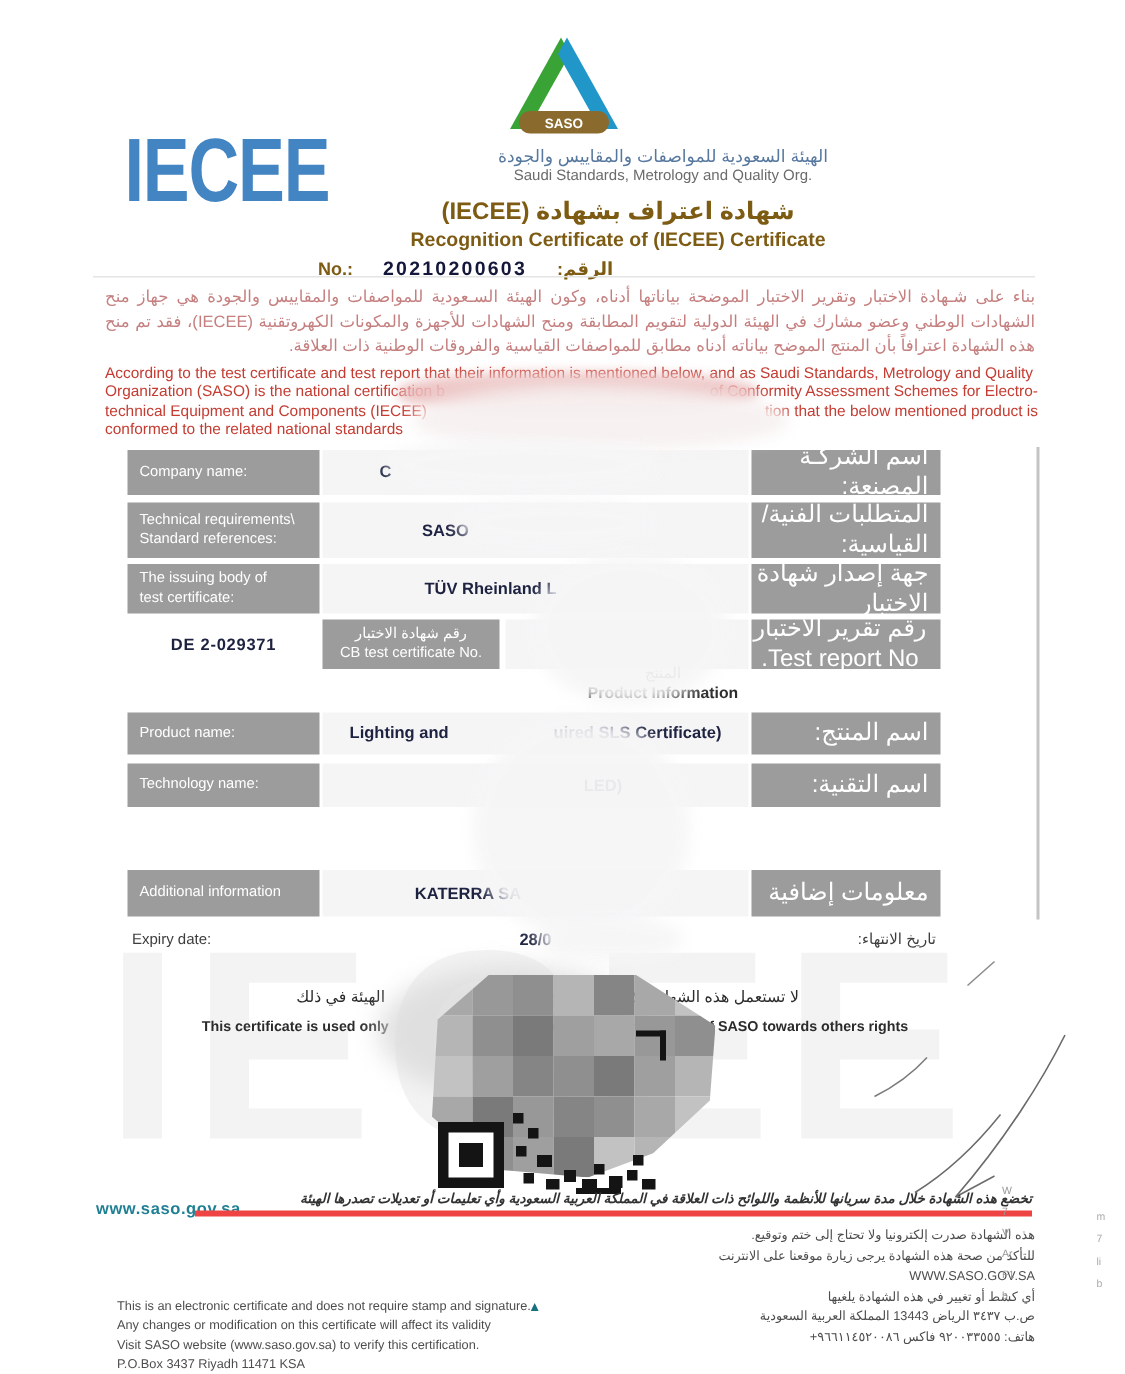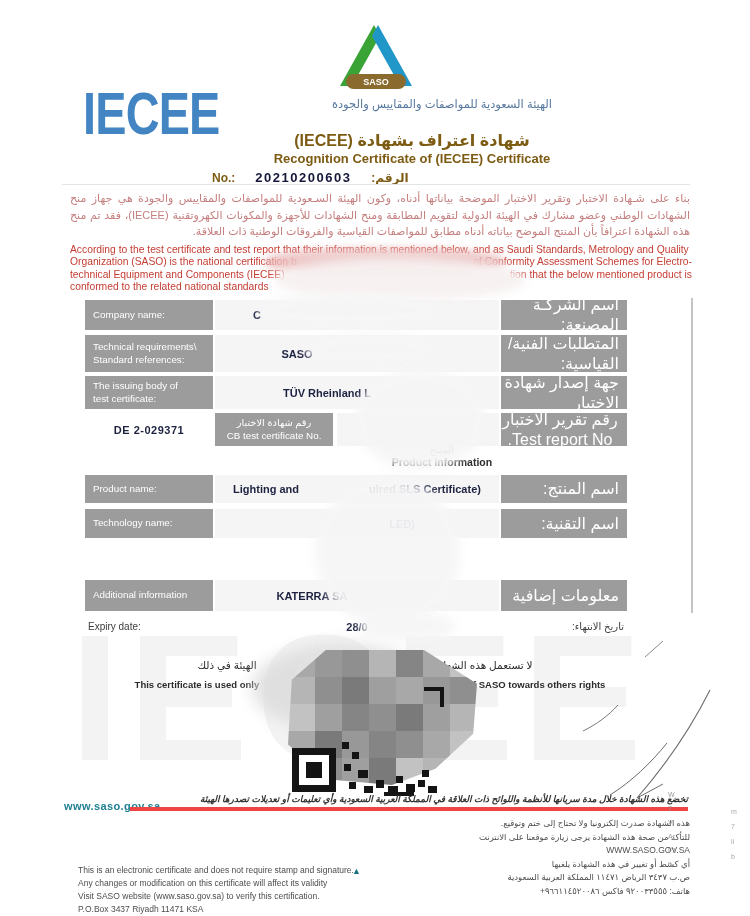--- a/index.html
+++ b/index.html
@@ -122,20 +122,21 @@
       <path d="M39 22 L58 56 L20 56 Z" fill="#ffffff"></path>
       <rect x="9" y="52" width="60" height="15" rx="7.5" fill="#8a6b2d"></rect>
       <text x="39" y="63" text-anchor="middle" font-size="9" font-weight="bold" fill="#ffffff" font-family="Liberation Sans, sans-serif">SASO</text>
     </svg>
   </div>
 
   <div class="brand">IECEE</div>
 
   <div class="org-block">
     <div class="org-ar">الهيئة السعودية للمواصفات والمقاييس والجودة</div>
+    <div class="org-en">Saudi Standards, Metrology and Quality Org.</div>
   </div>
 
   <div class="title-block">
     <div class="title-ar">شهادة اعتراف بشهادة (IECEE)</div>
     <div class="title-en">Recognition Certificate of (IECEE) Certificate</div>
     <div class="no-line">
       <span class="no-en">No.:</span>
       <span class="cert-no">20210200603</span>
       <span class="no-ar">الرقم:</span>
     </div>
@@ -333,21 +334,21 @@
     <div>Visit SASO website (www.saso.gov.sa) to verify this certification.</div>
     <div>P.O.Box 3437 Riyadh 11471 KSA</div>
     <div>Tel. 920033555 Fax: +966114520086</div>
   </div>
 
   <div class="foot-ar">
     <div>هذه الشهادة صدرت إلكترونيا ولا تحتاج إلى ختم وتوقيع.</div>
     <div>للتأكد من صحة هذه الشهادة يرجى زيارة موقعنا على الانترنت</div>
     <div>WWW.SASO.GOV.SA</div>
     <div>أي كشط أو تغيير في هذه الشهادة يلغيها</div>
-    <div>ص.ب ٣٤٣٧ الرياض ١١٤٧١ المملكة العربية السعودية</div>
+    <div>ص.ب ٣٤٣٧ الرياض 13443 المملكة العربية السعودية</div>
     <div>هاتف: ٩٢٠٠٣٣٥٥٥ فاكس ٩٦٦١١٤٥٢٠٠٨٦+</div>
   </div>
 
   <div class="edge-marks">W
 7
 Vi
 Ar
 F1
 b</div>
   <div class="edge-marks2">m

